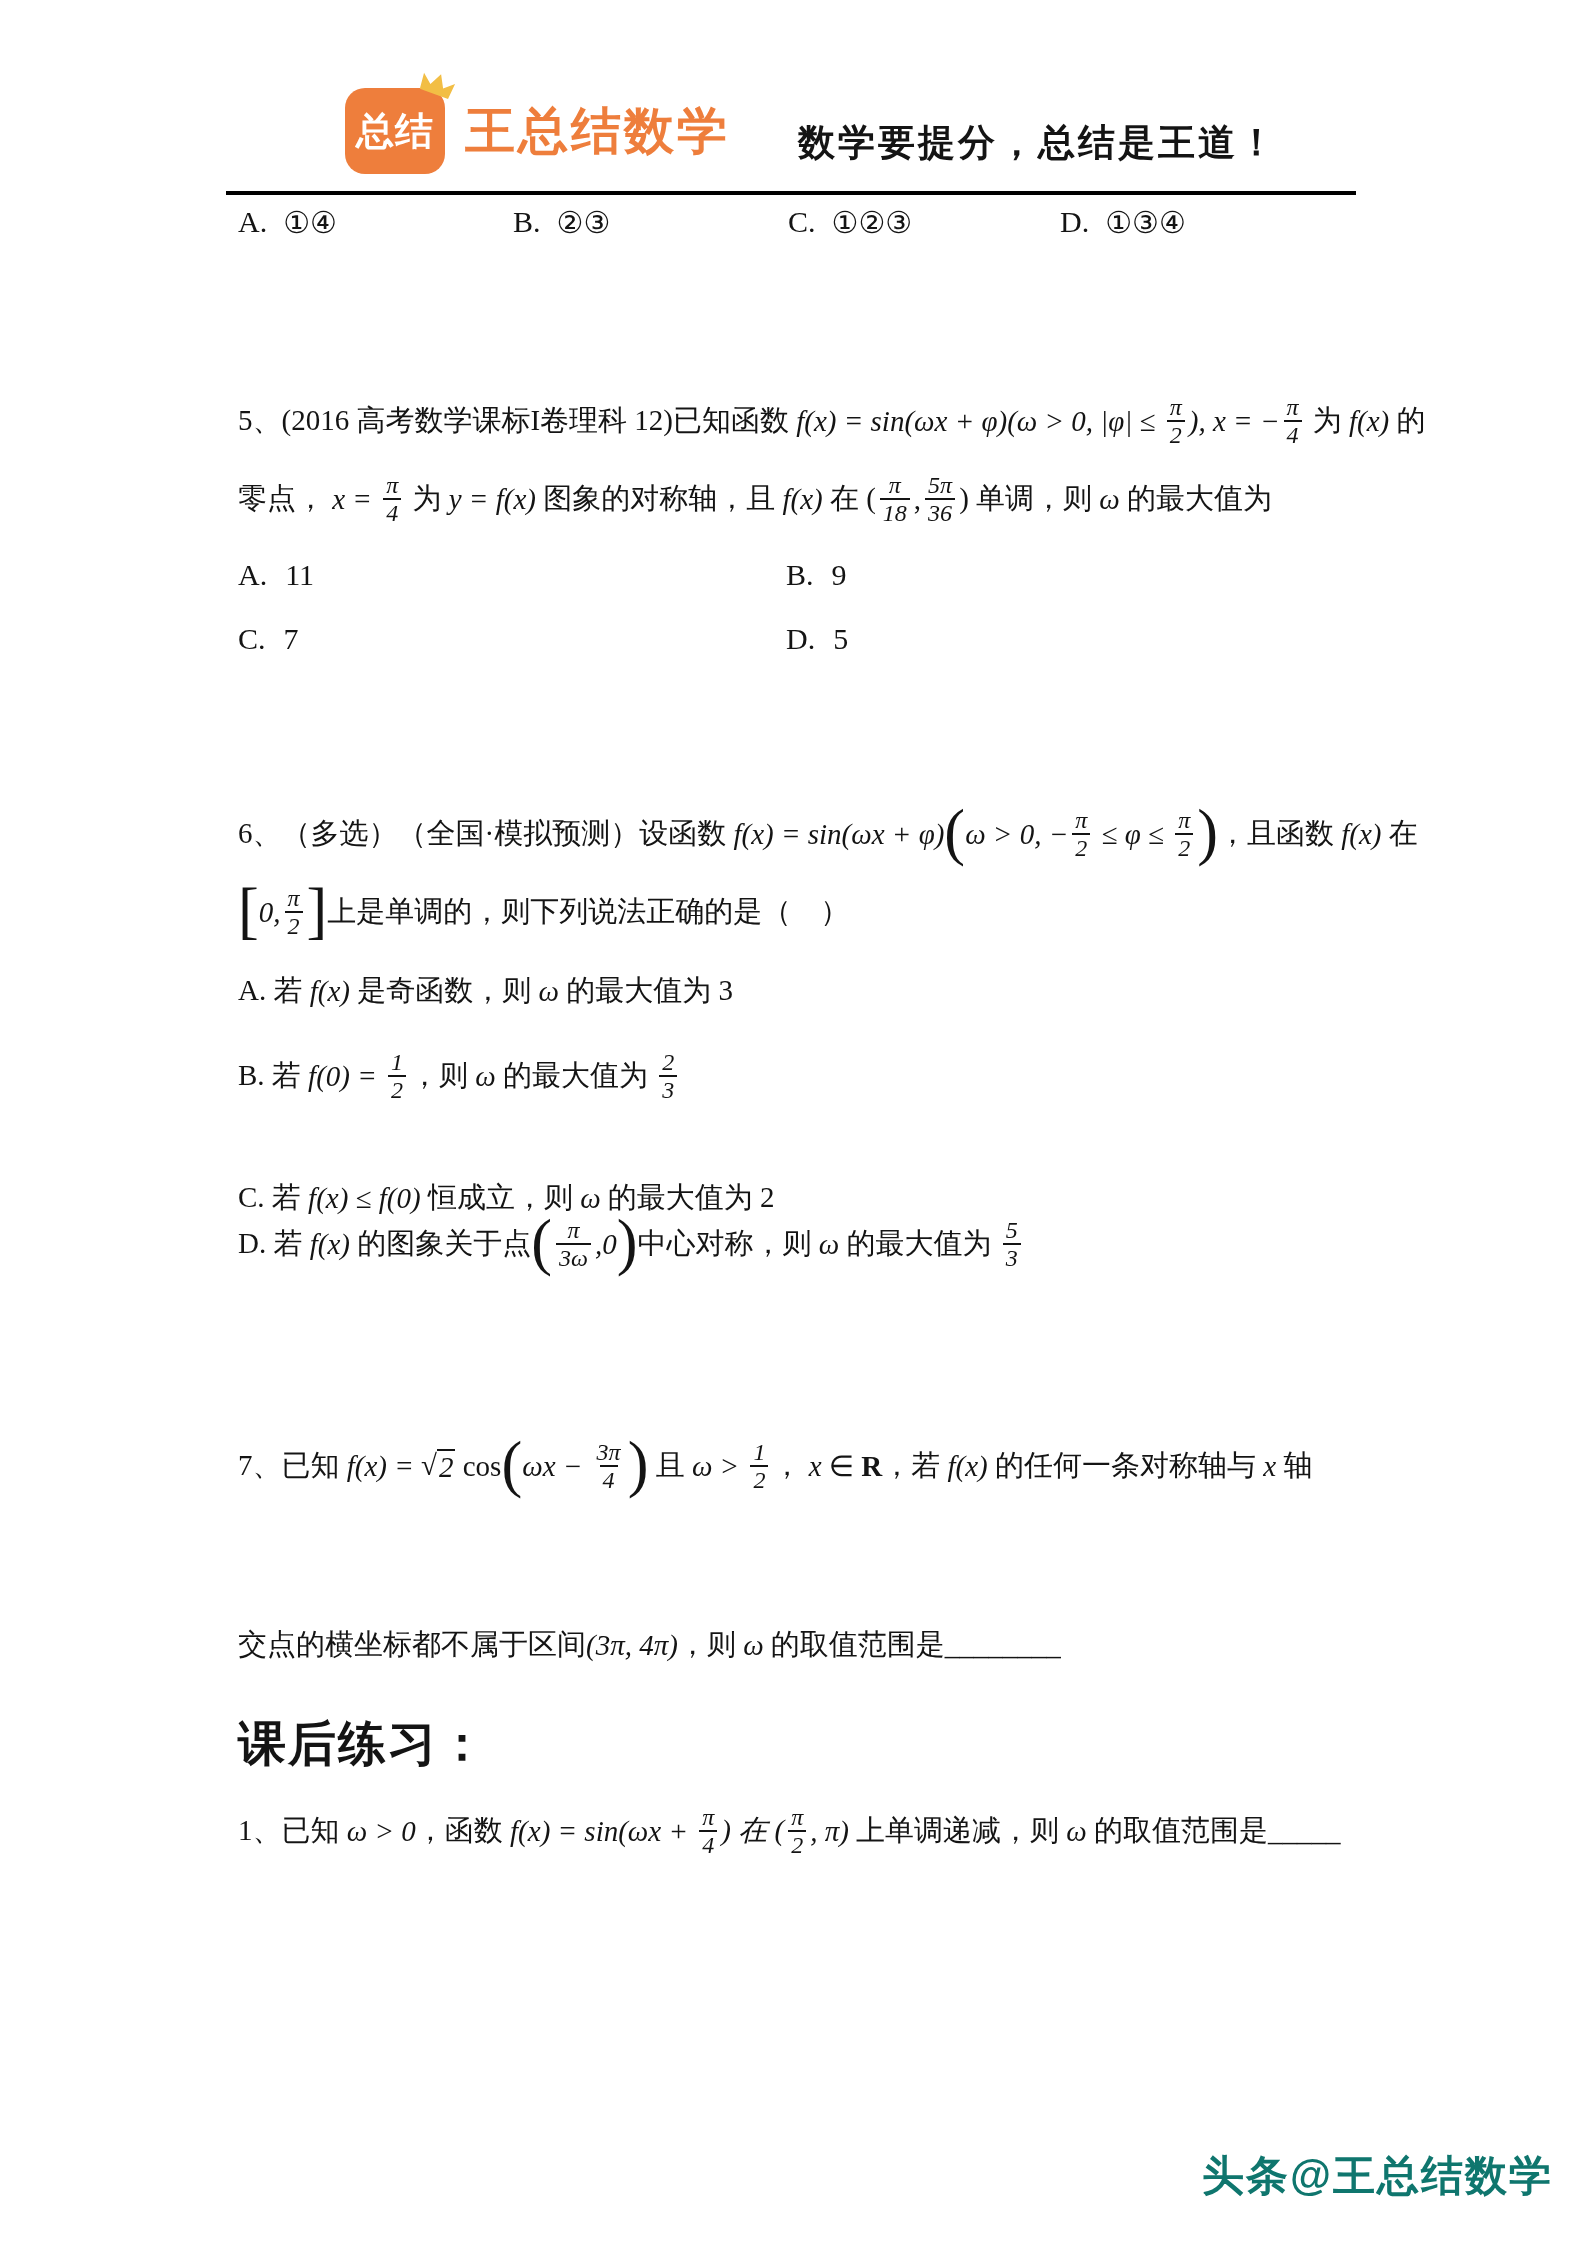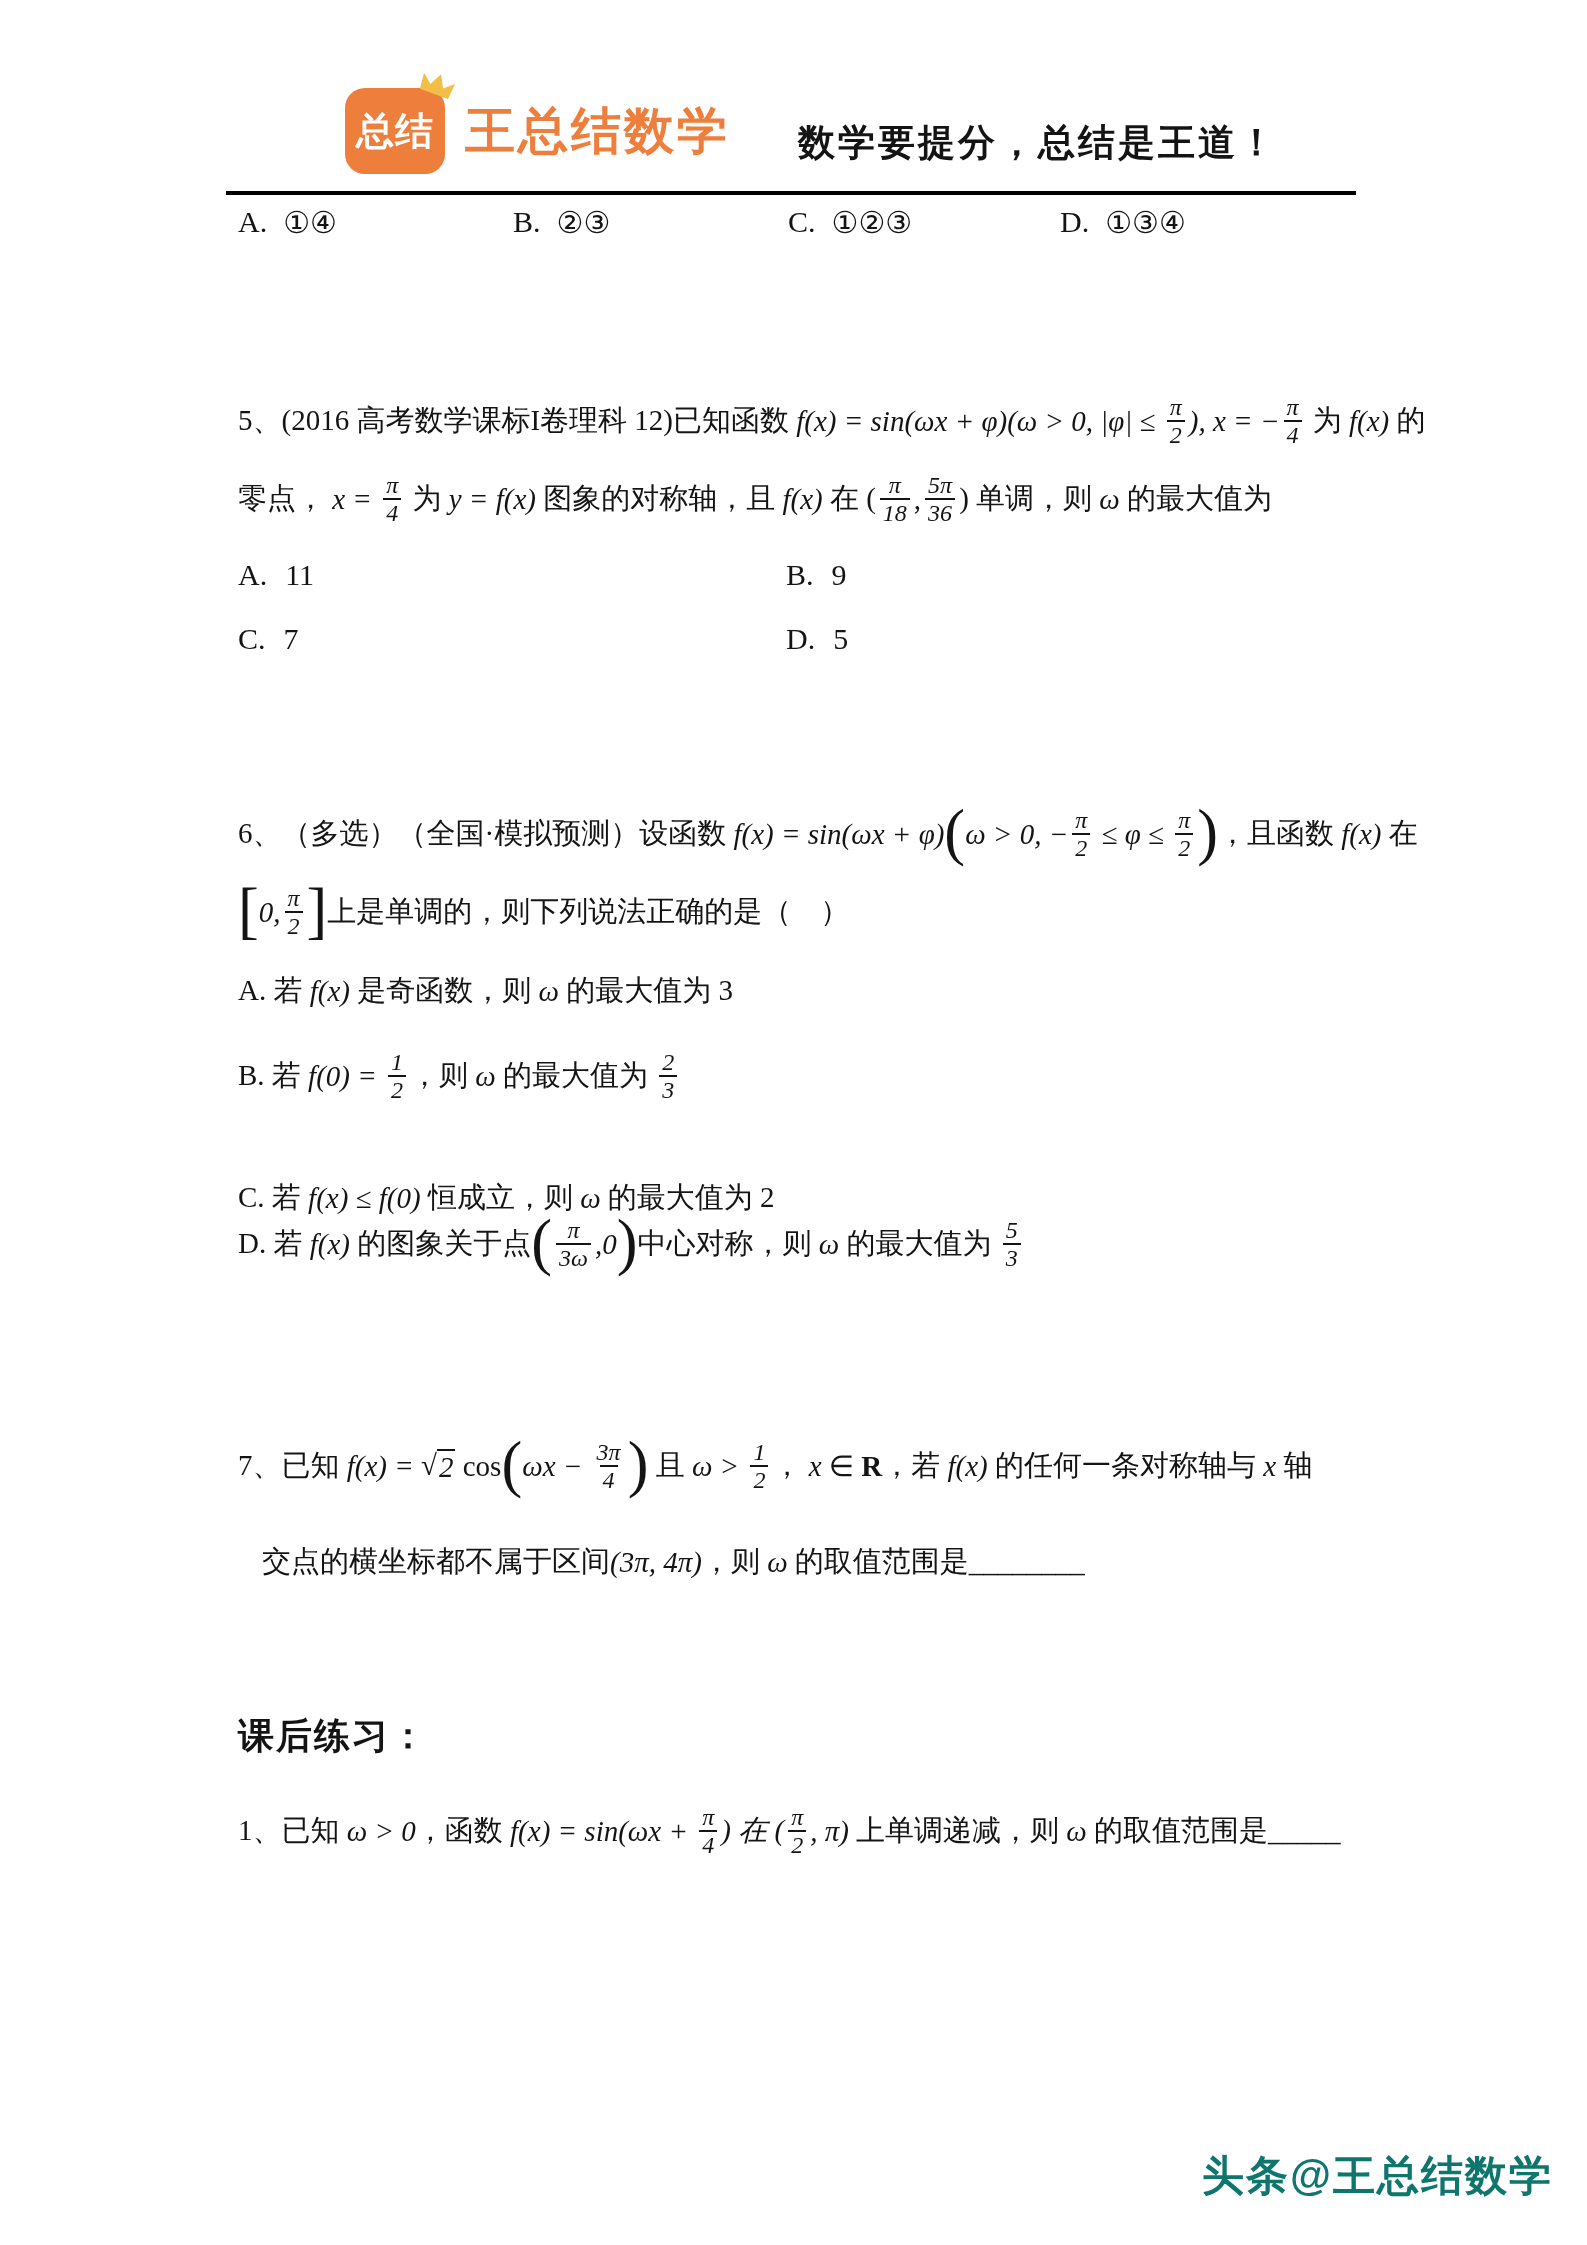--- a/index.html
+++ b/index.html
@@ -34,21 +34,21 @@
 
   
   .ansopt{position:absolute;top:180px;height:84px;display:flex;align-items:center;font-size:30px;}
   .ansopt .anslabel{margin-right:16px;}
   .ans-a{left:238px;} .ans-b{left:513px;} .ans-c{left:788px;} .ans-d{left:1060px;}
 
   
   .p5opt{font-size:30px;}
   .p5opt .anslabel{margin-right:18px;}
 
-  .heading{position:absolute;left:238px;top:1712px;font-size:36px;font-weight:bold;
+  .heading{position:absolute;left:238px;top:1712px;font-size:48px;font-weight:bold;
            letter-spacing:2px;}
   .footer{position:absolute;right:34px;top:2148px;font-size:42px;font-weight:bold;
           font-family:"Liberation Sans",sans-serif;color:#0f766e;letter-spacing:2px;}
 </style>
 </head>
 <body>
 
 <div class="page">
 
   <div class="logo">
@@ -100,20 +100,20 @@
   </div>
 
   <div class="mline" style="left:238px;top:792px;"><span>6、（多选）（全国·模拟预测）设函数 </span><span class="it">f(x) = sin(ωx + φ)</span><span class="bigp">(</span><span class="it">ω &gt; 0, −</span><span class="frac"><span class="fnum">π</span><span class="fden">2</span></span><span class="it"> ≤ φ ≤ </span><span class="frac"><span class="fnum">π</span><span class="fden">2</span></span><span class="bigp">)</span><span>，且函数 </span><span class="it">f(x)</span><span> 在</span></div>
   <div class="mline" style="left:238px;top:870px;"><span class="bigp">[</span><span class="it">0,</span><span class="frac"><span class="fnum">π</span><span class="fden">2</span></span><span class="bigp">]</span><span>上是单调的，则下列说法正确的是（　）</span></div>
   <div class="mline" style="left:238px;top:949px;"><span>A. 若 </span><span class="it">f(x)</span><span> 是奇函数，则 </span><span class="it">ω</span><span> 的最大值为 3</span></div>
   <div class="mline" style="left:238px;top:1034px;justify-content:flex-end;"><span>B. 若 </span><span class="it">f(0) = </span><span class="frac"><span class="fnum">1</span><span class="fden">2</span></span><span>，则 </span><span class="it">ω</span><span> 的最大值为 </span><span class="frac"><span class="fnum">2</span><span class="fden">3</span></span></div>
   <div class="mline" style="left:238px;top:1156px;"><span>C. 若 </span><span class="it">f(x) ≤ f(0)</span><span> 恒成立，则 </span><span class="it">ω</span><span> 的最大值为 2</span></div>
   <div class="mline" style="left:238px;top:1202px;"><span>D. 若 </span><span class="it">f(x)</span><span> 的图象关于点</span><span class="bigp">(</span><span class="frac"><span class="fnum">π</span><span class="fden">3ω</span></span><span class="it">,0</span><span class="bigp">)</span><span>中心对称，则 </span><span class="it">ω</span><span> 的最大值为 </span><span class="frac"><span class="fnum">5</span><span class="fden">3</span></span></div>
 
   <div class="mline" style="left:238px;top:1424px;"><span>7、已知 </span><span class="it">f(x) = </span><span class="sqrtwrap"><span>√</span><span class="rad">2</span></span><span> cos</span><span class="bigp">(</span><span class="it">ωx − </span><span class="frac"><span class="fnum">3π</span><span class="fden">4</span></span><span class="bigp">)</span><span> 且 </span><span class="it">ω &gt; </span><span class="frac"><span class="fnum">1</span><span class="fden">2</span></span><span>， </span><span class="it">x</span><span> ∈ </span><span class="bold">R</span><span>，若 </span><span class="it">f(x)</span><span> 的任何一条对称轴与 </span><span class="it">x</span><span> 轴</span></div>
-  <div class="mline" style="left:238px;top:1520px;margin-left:24px;"><span>交点的横坐标都不属于区间</span><span class="it">(3π, 4π)</span><span>，则 </span><span class="it">ω</span><span> 的取值范围是</span><span>________</span></div>
+  <div class="mline" style="left:238px;top:1603px;"><span>交点的横坐标都不属于区间</span><span class="it">(3π, 4π)</span><span>，则 </span><span class="it">ω</span><span> 的取值范围是</span><span>________</span></div>
 
   <div class="heading">课后练习：</div>
   <div class="mline" style="left:238px;top:1789px;"><span>1、已知 </span><span class="it">ω &gt; 0</span><span>，函数 </span><span class="it">f(x) = sin(ωx + </span><span class="frac"><span class="fnum">π</span><span class="fden">4</span></span><span class="it">) 在 (</span><span class="frac"><span class="fnum">π</span><span class="fden">2</span></span><span class="it">, π)</span><span> 上单调递减，则 </span><span class="it">ω</span><span> 的取值范围是</span><span>_____</span></div>
 
   <div class="footer">头条@王总结数学</div>
 
 </div>
 
 </body></html>

